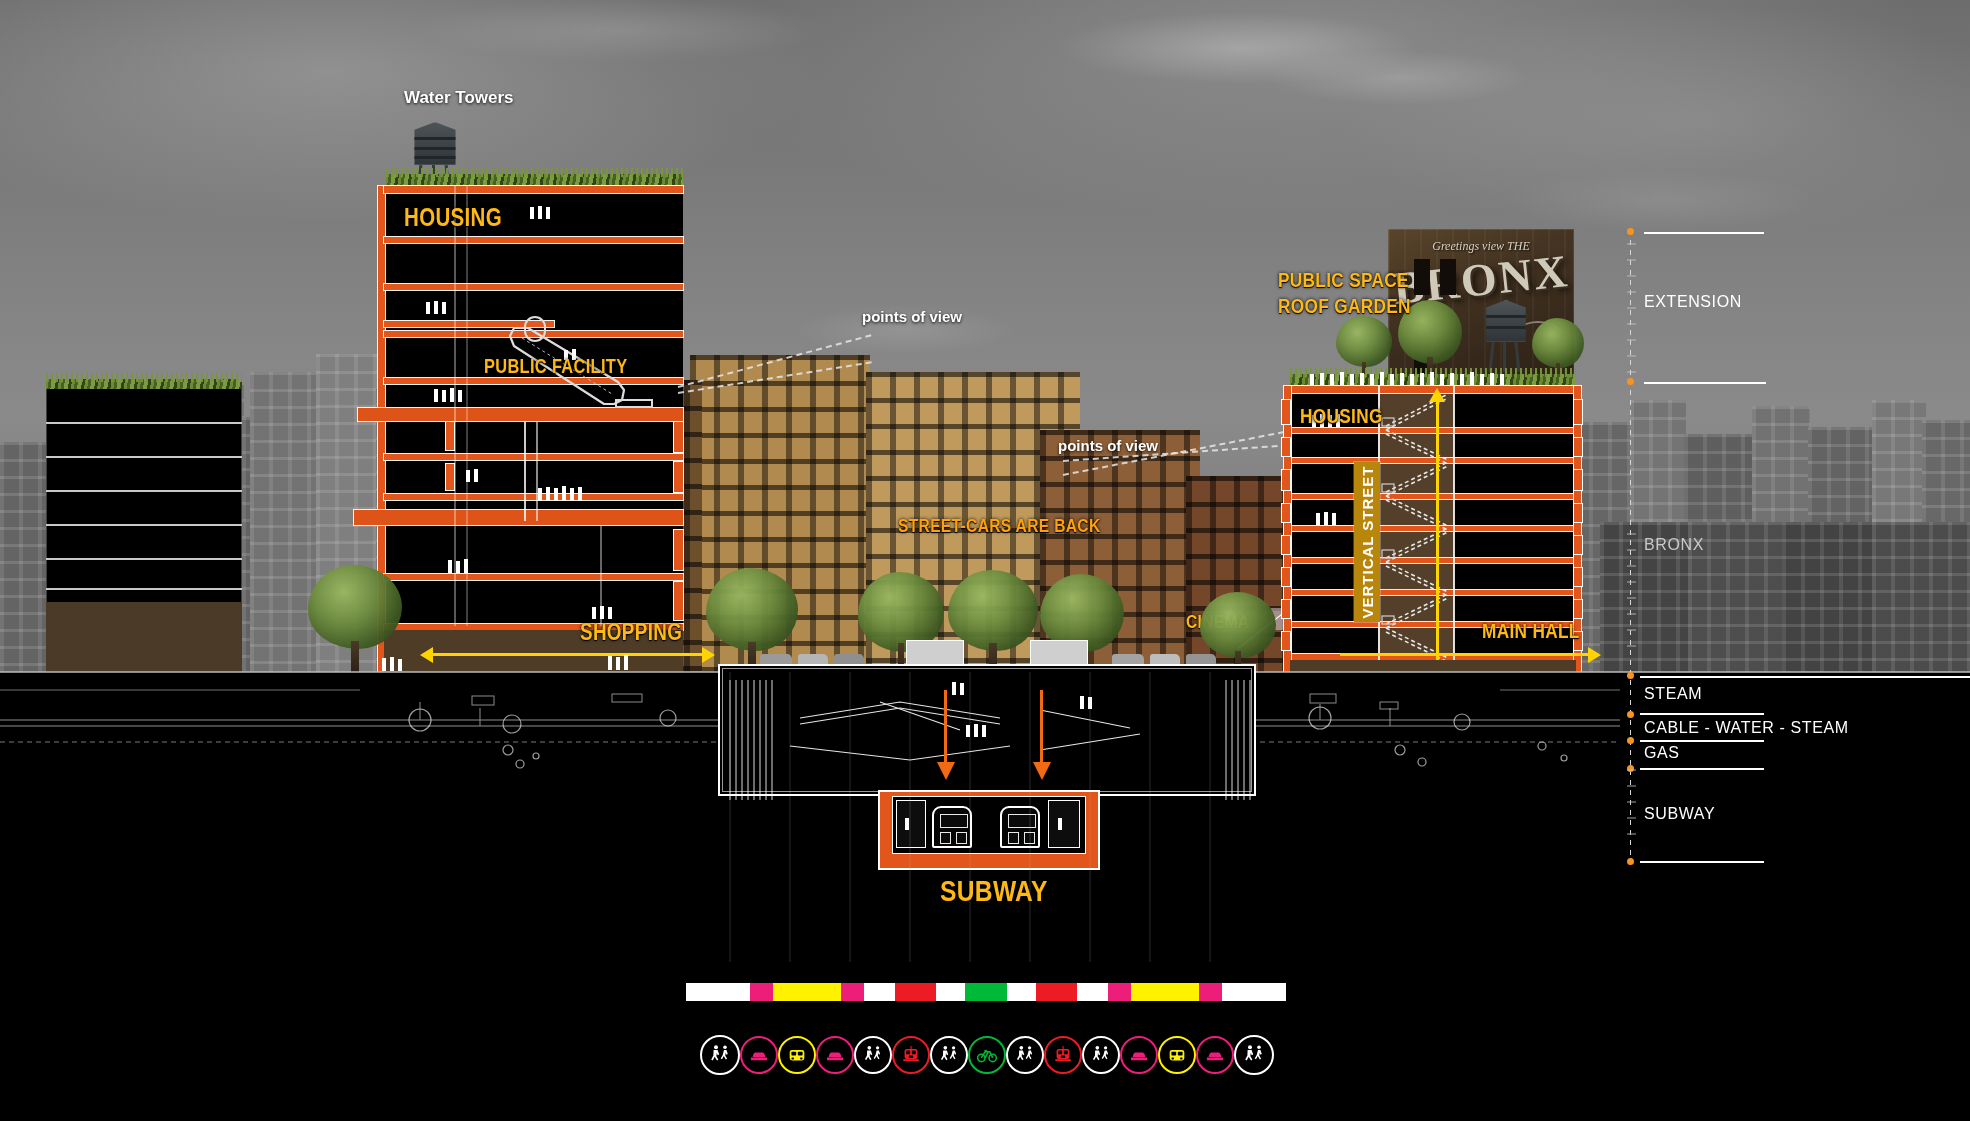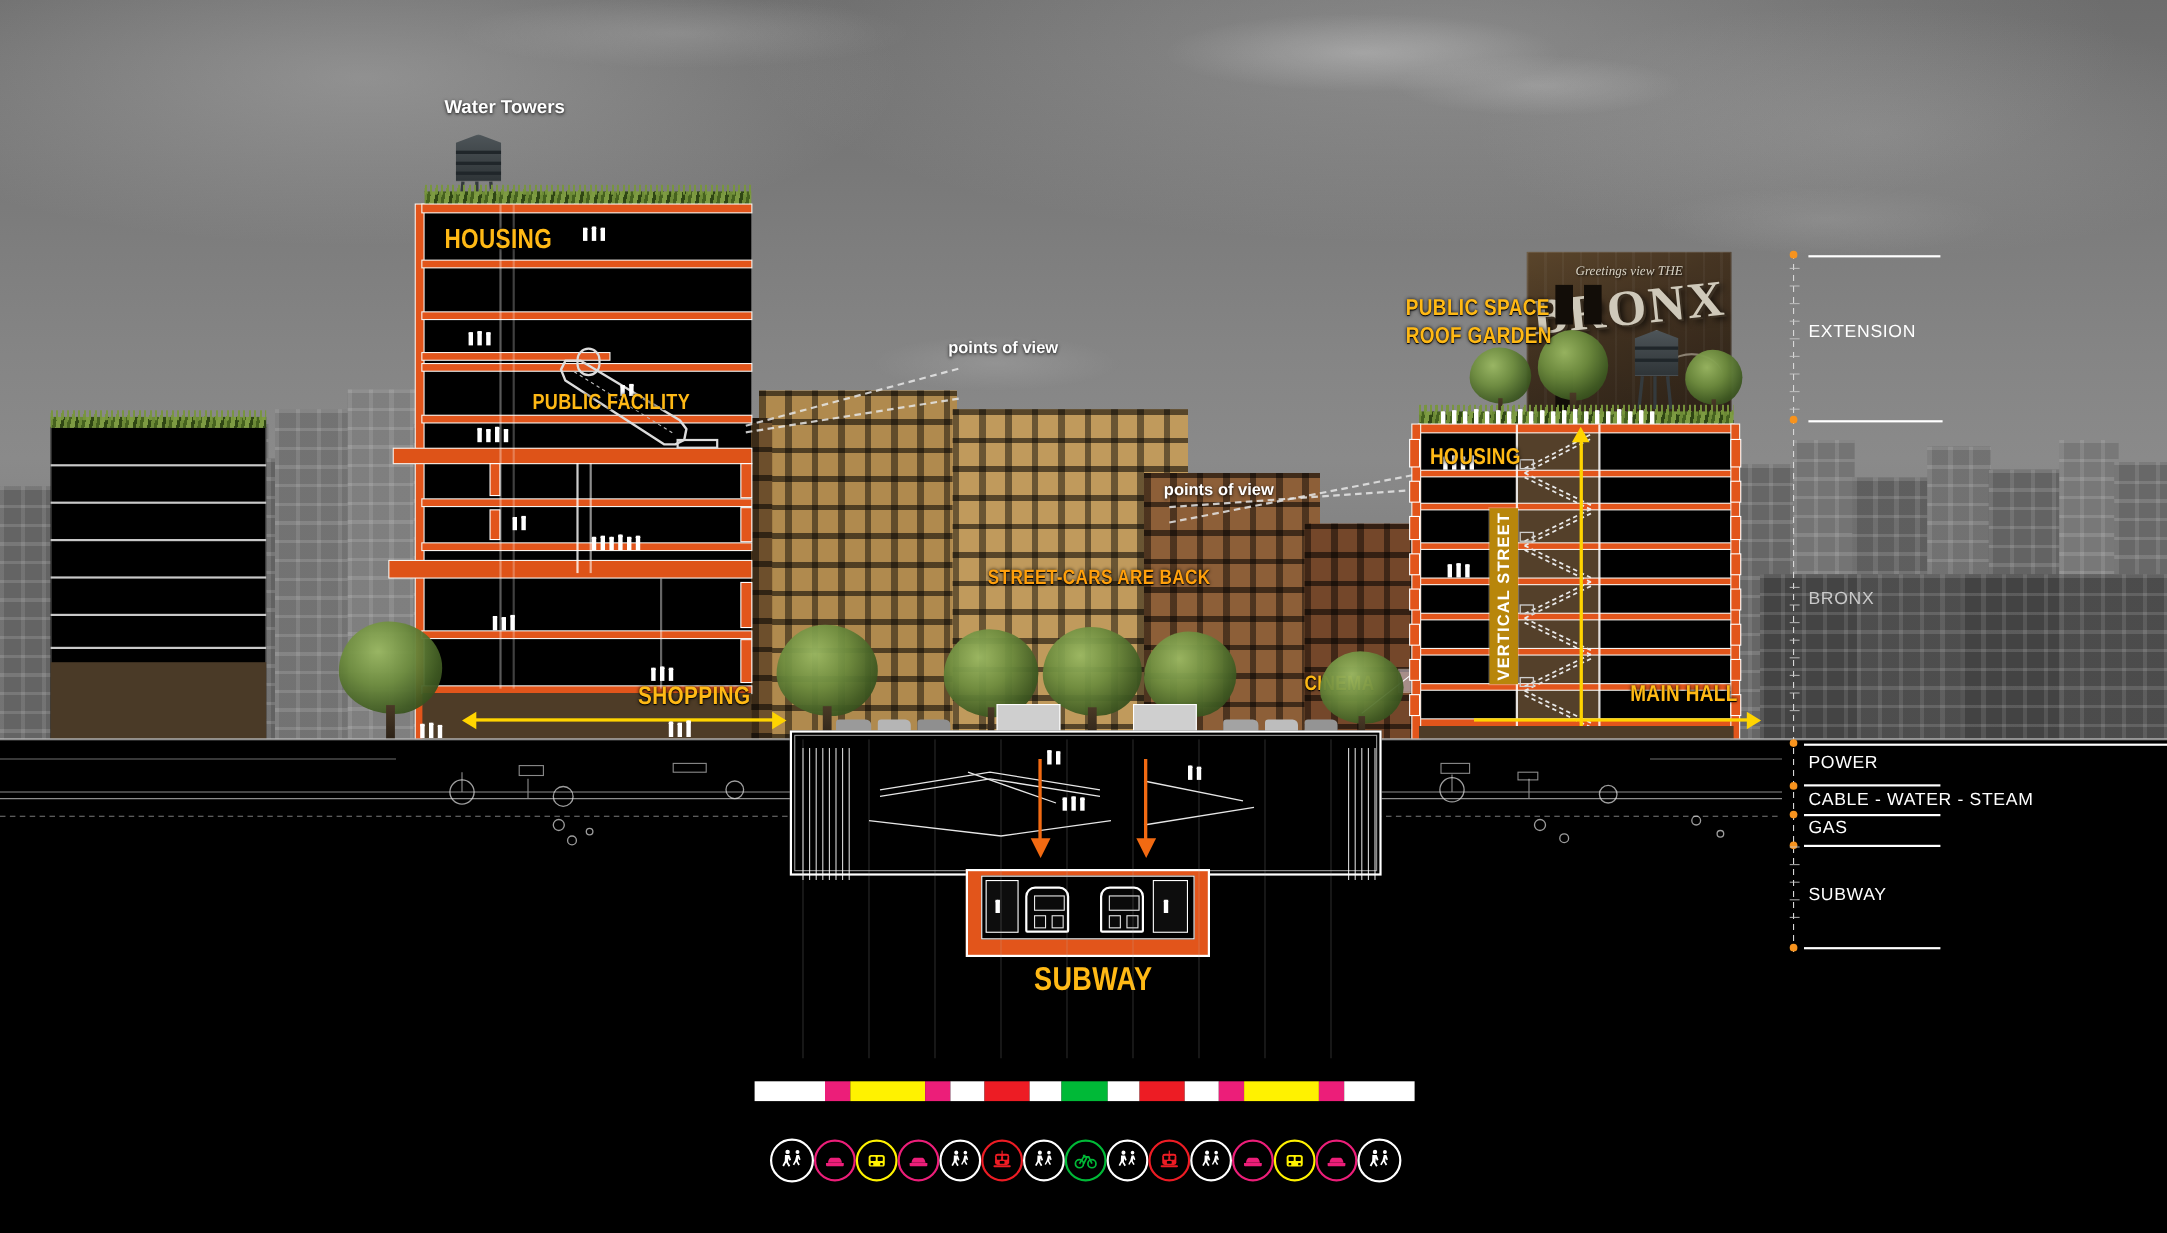--- a/index.html
+++ b/index.html
@@ -730,21 +730,21 @@
   <div class="dot" style="left:1627px;top:228px;"></div>
   <div class="rule" style="left:1644px;top:232px;width:120px;"></div>
   <div class="lbl-legend" style="left:1644px;top:293px;font-size:16px;">EXTENSION</div>
   <div class="dot" style="left:1627px;top:378px;"></div>
   <div class="rule" style="left:1644px;top:382px;width:122px;"></div>
 
   <div class="lbl-legend" style="left:1644px;top:536px;font-size:16px;color:#c9c9c9;">BRONX</div>
 
   <div class="dot" style="left:1627px;top:672px;"></div>
   <div class="rule" style="left:1640px;top:676px;width:330px;height:1.5px;"></div>
-  <div class="lbl-legend" style="left:1644px;top:685px;font-size:16px;">POWER</div>
+  <div class="lbl-legend" style="left:1644px;top:685px;font-size:16px;">STEAM</div>
   <div class="dot" style="left:1627px;top:711px;"></div>
   <div class="rule" style="left:1640px;top:713px;width:124px;height:1.5px;"></div>
   <div class="lbl-legend" style="left:1644px;top:719px;font-size:16px;">CABLE - WATER - STEAM</div>
   <div class="dot" style="left:1627px;top:737px;"></div>
   <div class="rule" style="left:1640px;top:740px;width:124px;height:1.5px;"></div>
   <div class="lbl-legend" style="left:1644px;top:744px;font-size:16px;">GAS</div>
   <div class="dot" style="left:1627px;top:765px;"></div>
   <div class="rule" style="left:1640px;top:768px;width:124px;height:1.5px;"></div>
   <div class="lbl-legend" style="left:1644px;top:805px;font-size:16px;">SUBWAY</div>
   <div class="dot" style="left:1627px;top:858px;"></div>

